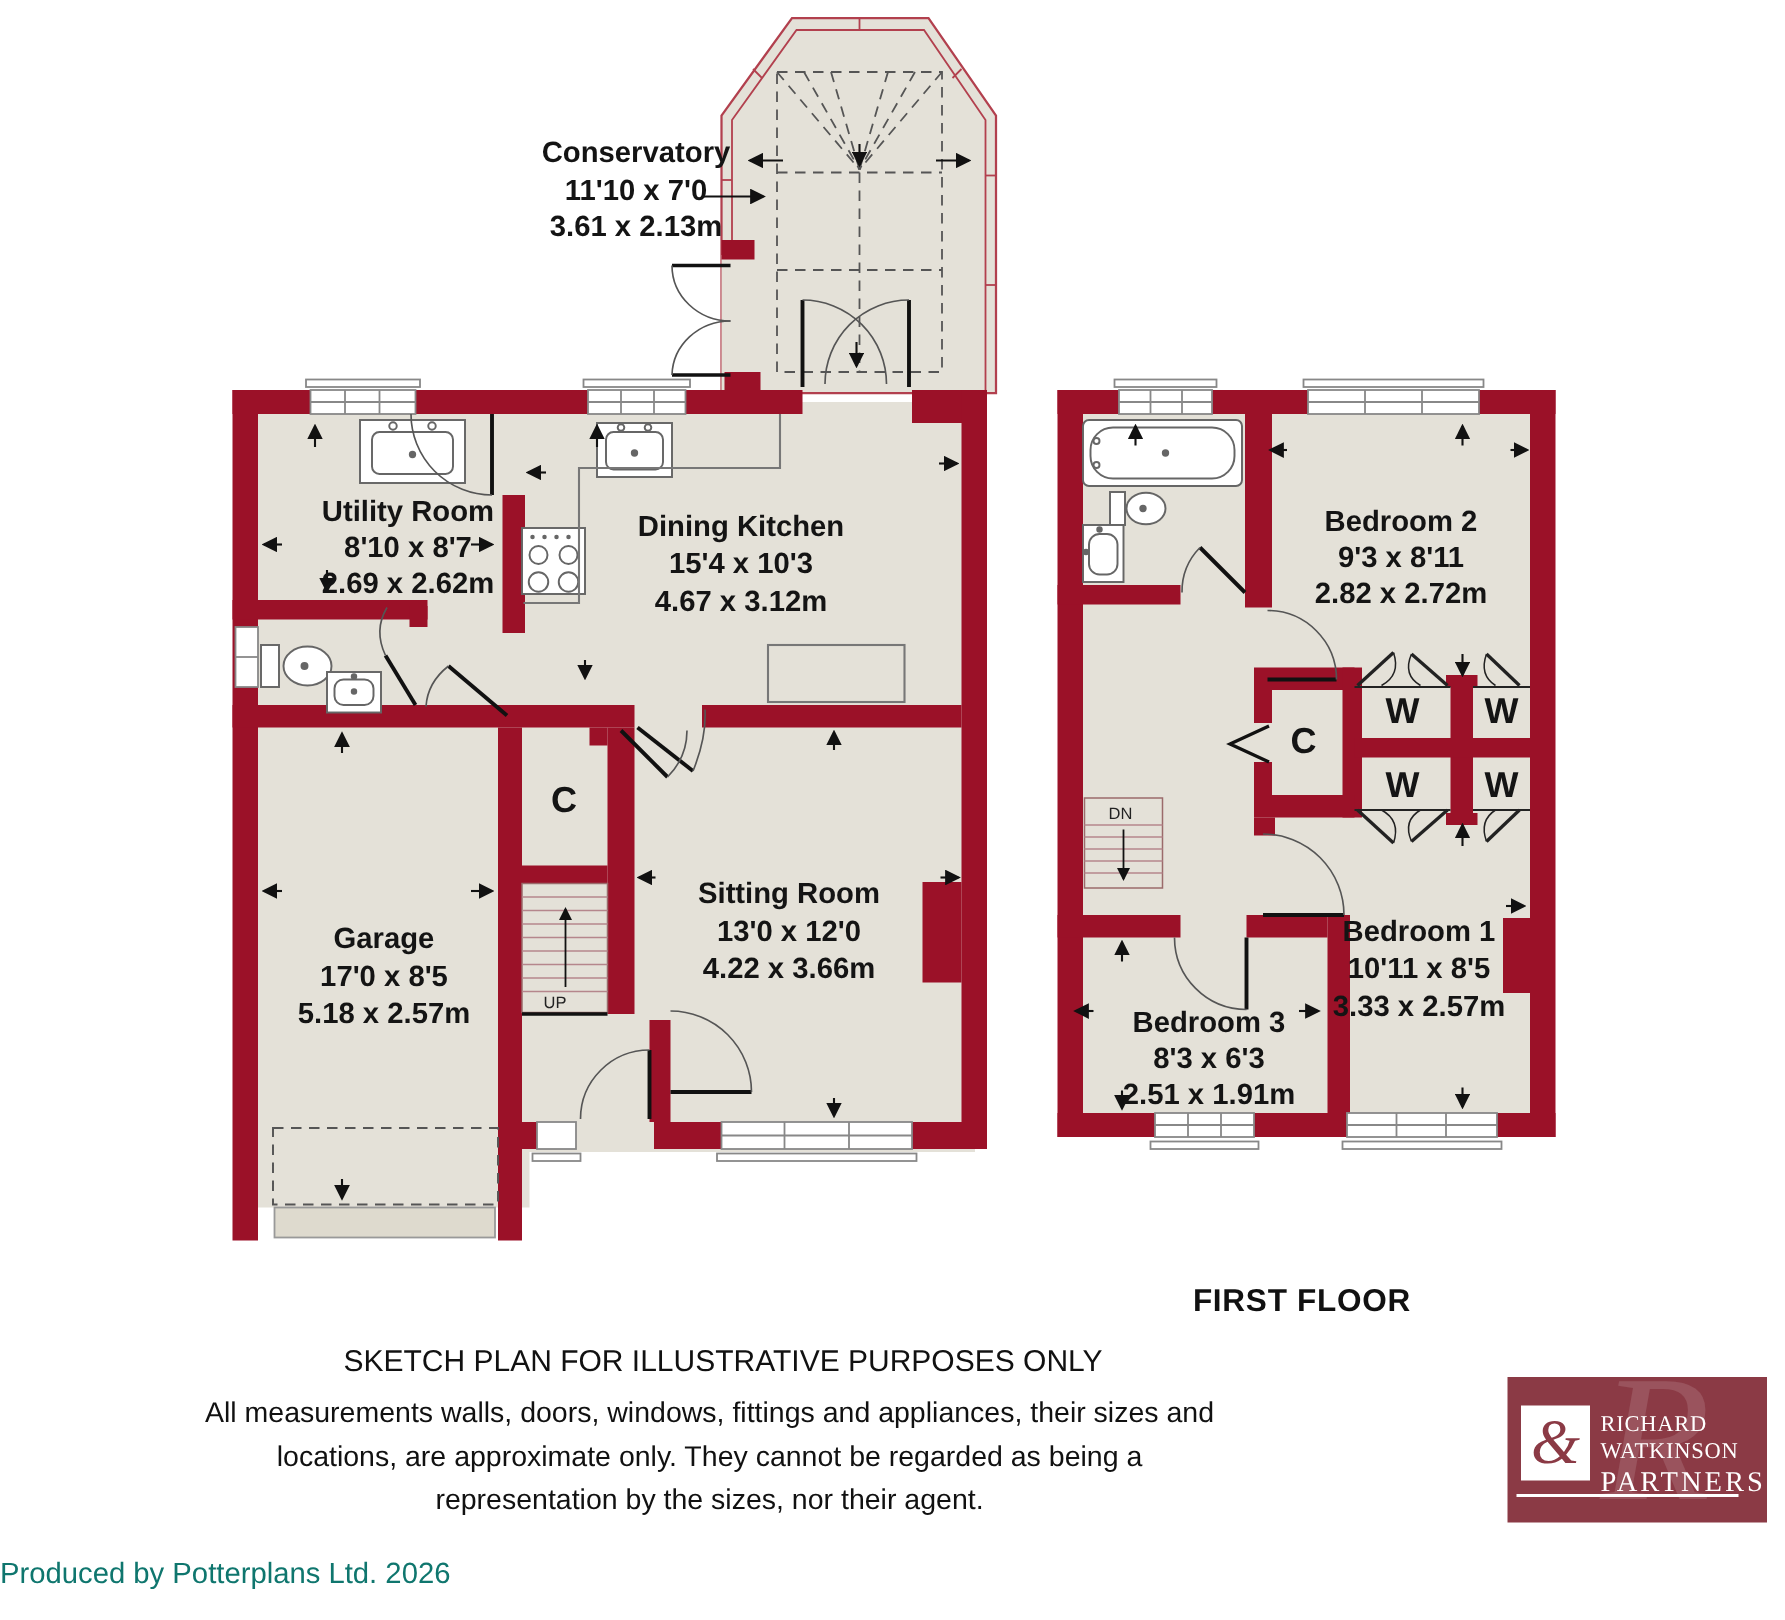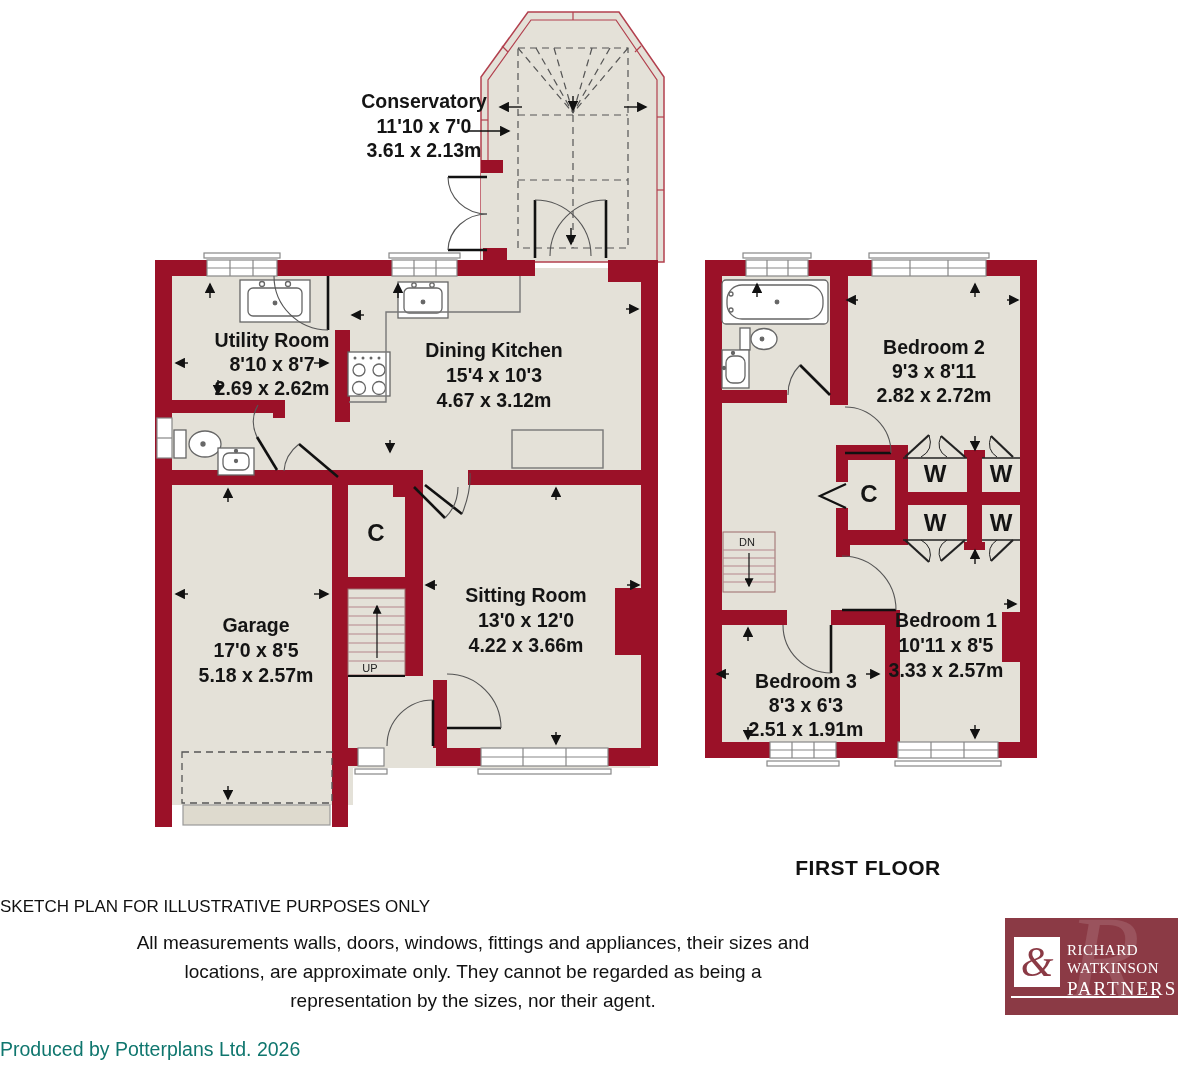--- a/index.html
+++ b/index.html
@@ -3,21 +3,21 @@
 <meta charset="utf-8">
 <style>
   html,body{margin:0;padding:0;background:#fff;}
   body{width:1190px;height:1080px;position:relative;font-family:"Liberation Sans",sans-serif;overflow:hidden;}
   .stage{position:absolute;left:0;top:0;width:1190px;height:1080px;}
   svg text{font-family:"Liberation Sans",sans-serif;}
   .rm{font-size:19.5px;font-weight:700;fill:#141414;text-anchor:middle;}
   .big{font-size:24px;font-weight:700;fill:#141414;text-anchor:middle;}
   .sm{font-size:11px;font-weight:400;fill:#222;text-anchor:middle;}
   .caption{position:absolute;width:300px;text-align:center;font-size:21px;font-weight:700;color:#111;letter-spacing:.5px;}
-  .sketch{position:absolute;left:0;top:897px;width:964px;font-size:17px;color:#111;}
+  .sketch{position:absolute;left:0;top:897px;width:964px;text-align:center;font-size:20px;color:#111;}
   .disc{position:absolute;left:0;top:928px;width:946px;text-align:center;font-size:19px;line-height:29px;color:#111;}
   .produced{position:absolute;left:0;top:1038px;width:1190px;text-align:left;font-size:19.5px;color:#0f766e;}
   .logo{position:absolute;left:1005px;top:918px;width:173px;height:97px;background:#8b3a45;overflow:hidden;}
   .logo .wm{position:absolute;left:62px;top:-28px;font-family:"Liberation Serif",serif;font-style:italic;font-size:120px;color:rgba(255,255,255,0.13);}
   .logo .box{position:absolute;left:9px;top:19px;width:46px;height:50px;background:#fff;display:flex;align-items:center;justify-content:center;}
   .logo .amp{font-family:"Liberation Serif",serif;font-style:italic;font-size:42px;color:#8b3a45;line-height:1;}
   .logo .t{position:absolute;left:62px;color:#fff;font-family:"Liberation Serif",serif;white-space:nowrap;}
   .logo .t1{top:24px;font-size:15px;letter-spacing:.5px;}
   .logo .t2{top:42px;font-size:15px;letter-spacing:.5px;}
   .logo .t3{top:60px;font-size:19px;letter-spacing:2px;}

